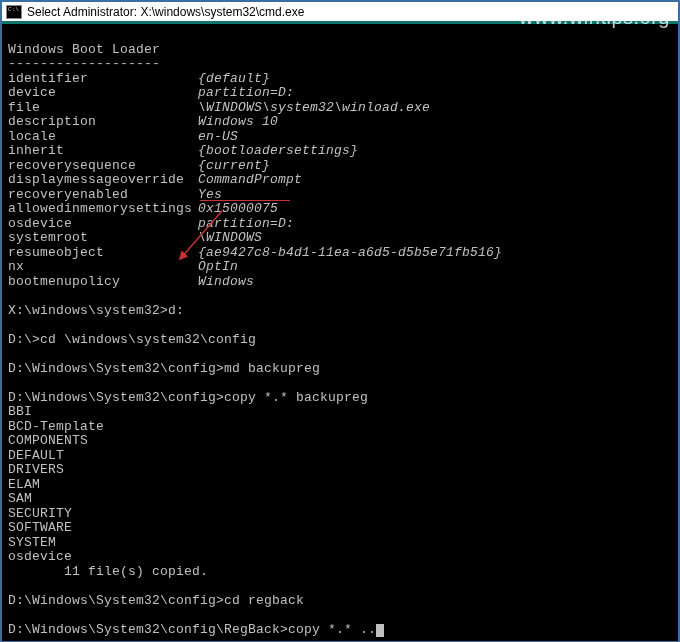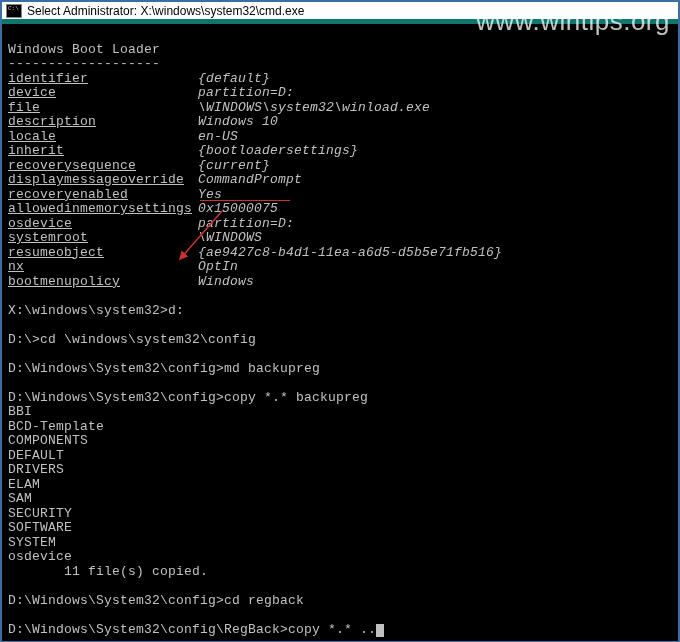--- a/index.html
+++ b/index.html
@@ -19,21 +19,21 @@
       position: relative;
       background: #000;
     }
     .title-bar {
       background: #fff;
       color: #000;
       height: 22px;
       display: flex;
       align-items: center;
       padding: 0 4px;
-      border-bottom: 5px solid #0f766e;
+      border-bottom: 3px solid #0f766e;
     }
     .title-icon {
       width: 16px;
       height: 14px;
       background: #000;
       border: 1px solid #888;
       margin-right: 5px;
       position: relative;
       display: inline-block;
     }
@@ -59,21 +59,21 @@
       font-size: 13px;
       line-height: 14.5px;
       white-space: pre;
       letter-spacing: 0.2px;
     }
     .watermark {
       position: absolute;
       top: 4px;
       right: 8px;
       font-family: 'Segoe UI', Arial, sans-serif;
-      font-size: 26px;
+      font-size: 20px;
       font-weight: 300;
       color: #fff;
       opacity: 0.75;
       letter-spacing: 0.5px;
       pointer-events: none;
       z-index: 100;
     }
     .annotation-underline {
       position: absolute;
       width: 90px;
@@ -88,21 +88,21 @@
       pointer-events: none;
     }
     .cursor-block {
       display: inline-block;
       width: 8px;
       height: 13px;
       background: #c0c0c0;
       vertical-align: bottom;
     }
     .two-col { display: inline-block; }
-    .col-label { display: inline-block; width: 190px; text-decoration: underline; }
+    .col-label { display: inline-block; width: 190px; }
     .col-val { display: inline-block; font-style: italic; }
   </style>
 </head>
 <body>
 
 <div class="window">
   <div class="title-bar">
     <span class="title-icon"></span>
     <span class="title-text">Select Administrator: X:\windows\system32\cmd.exe</span>
   </div>

